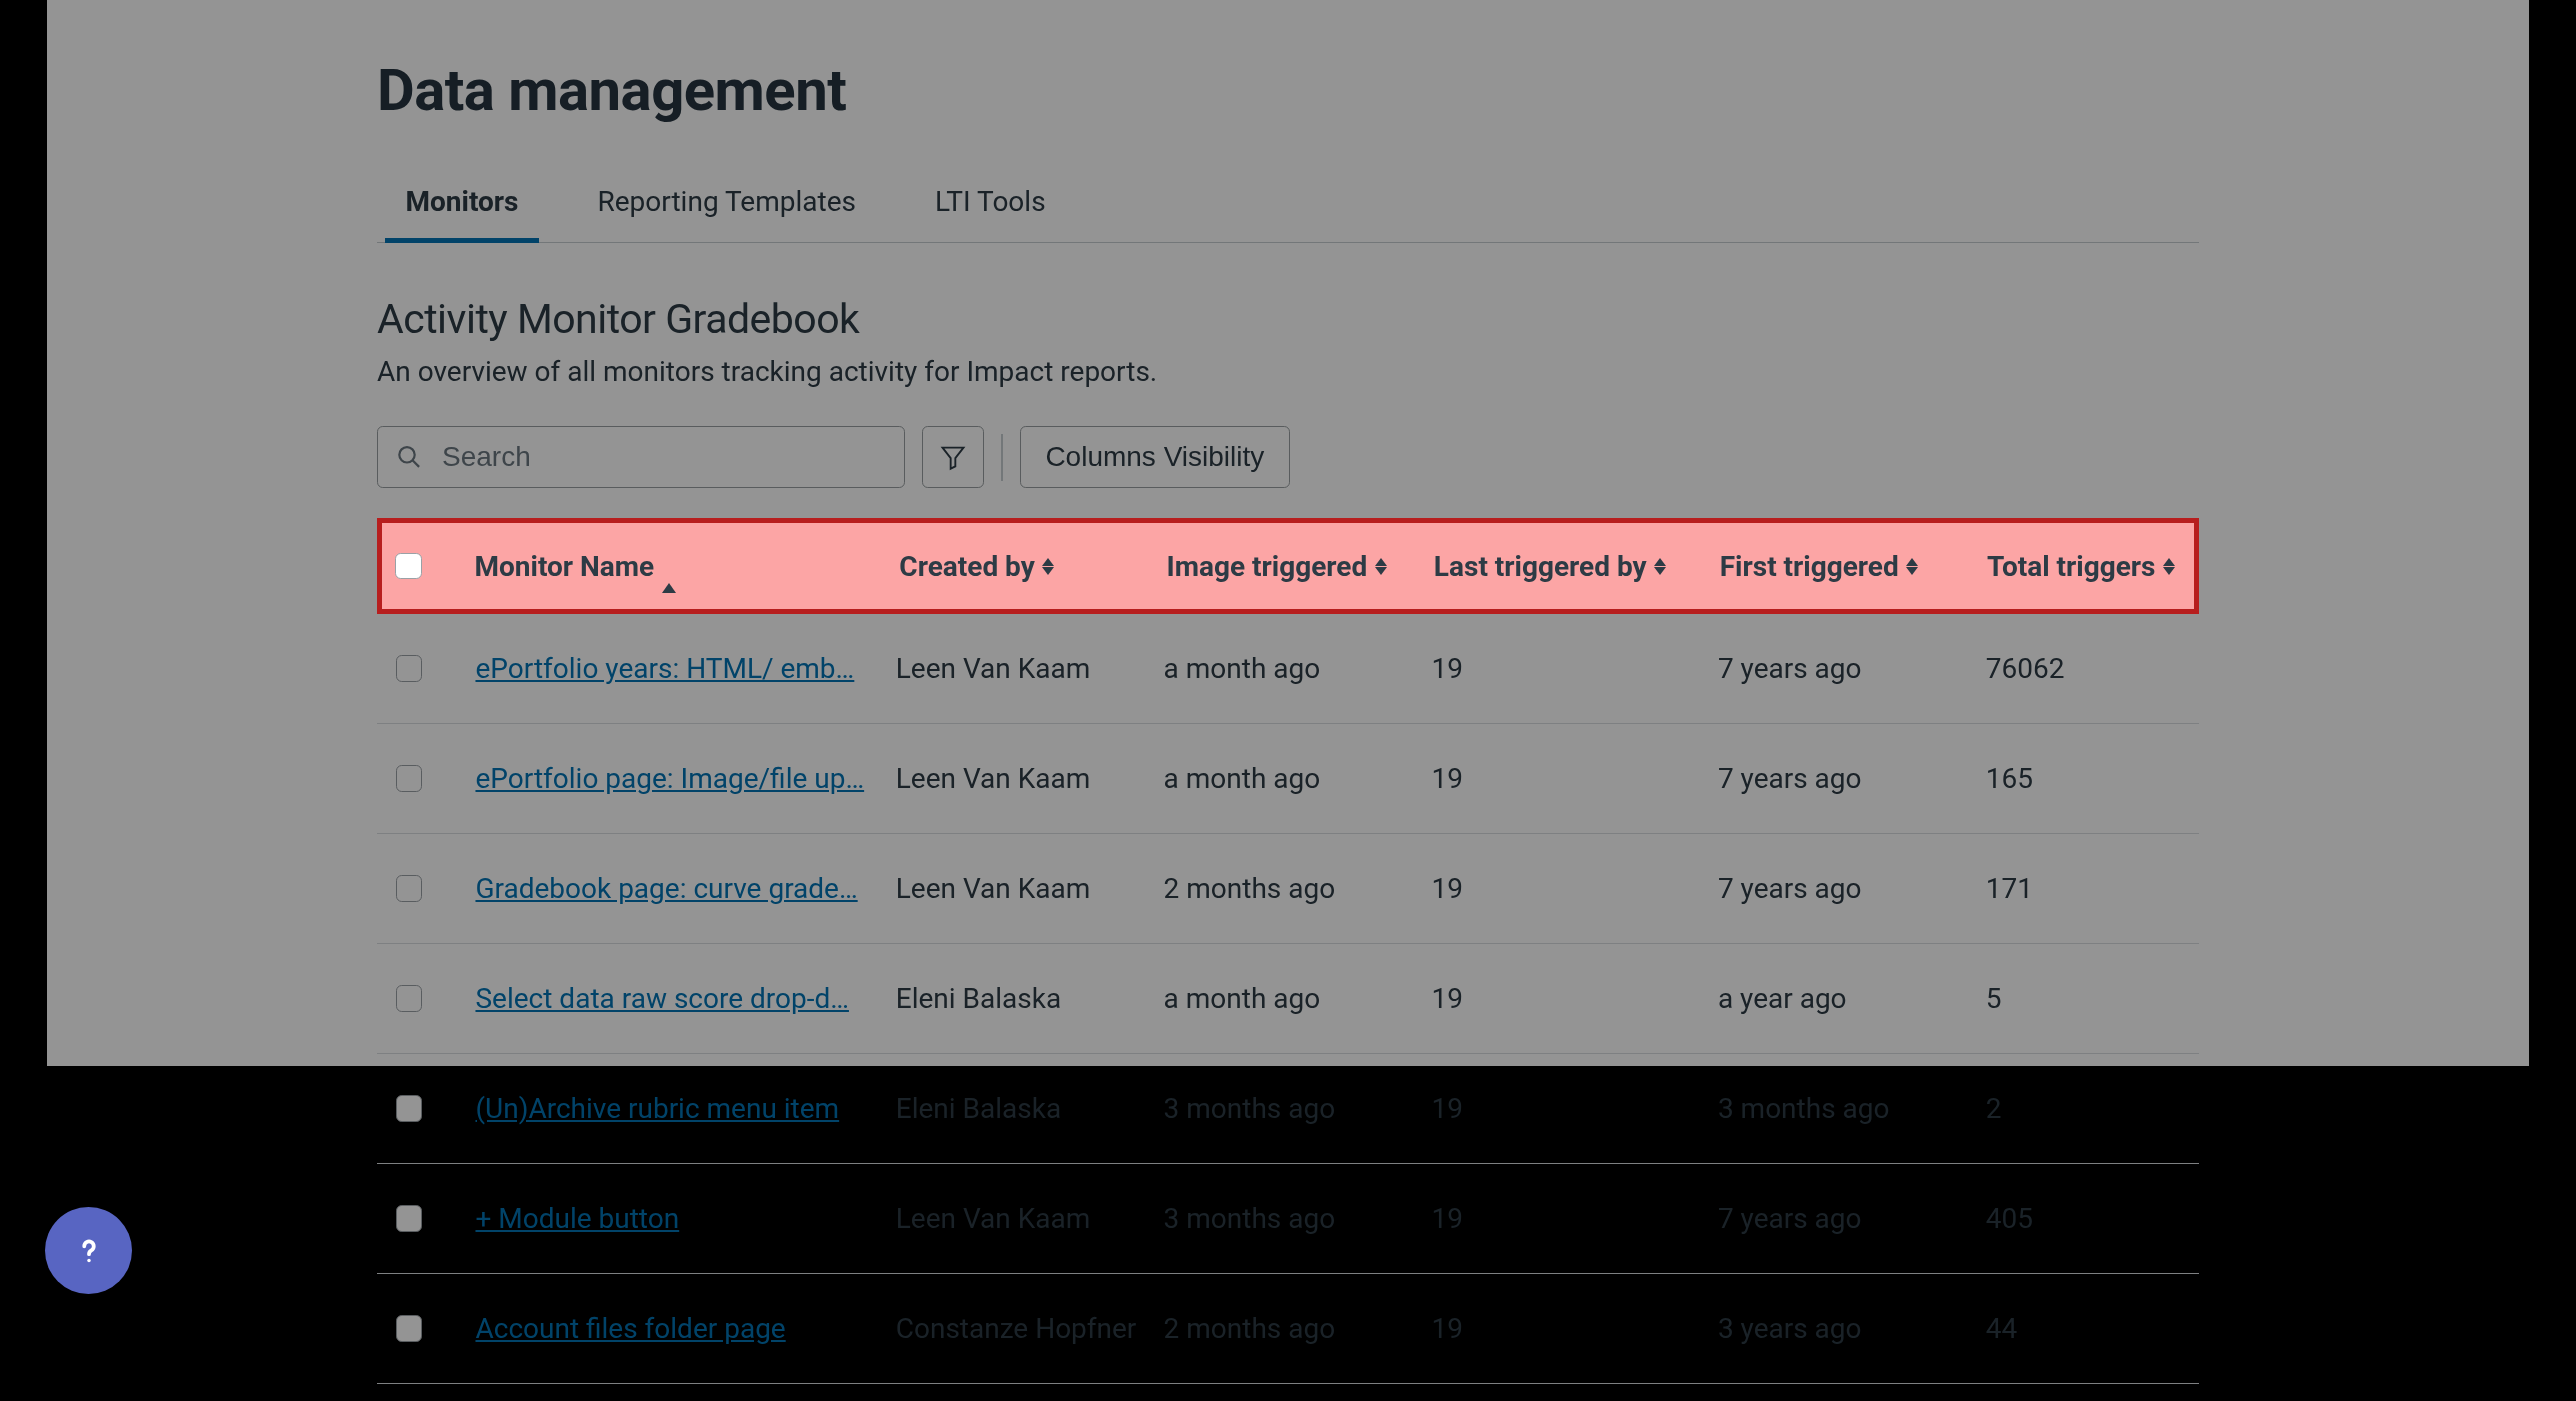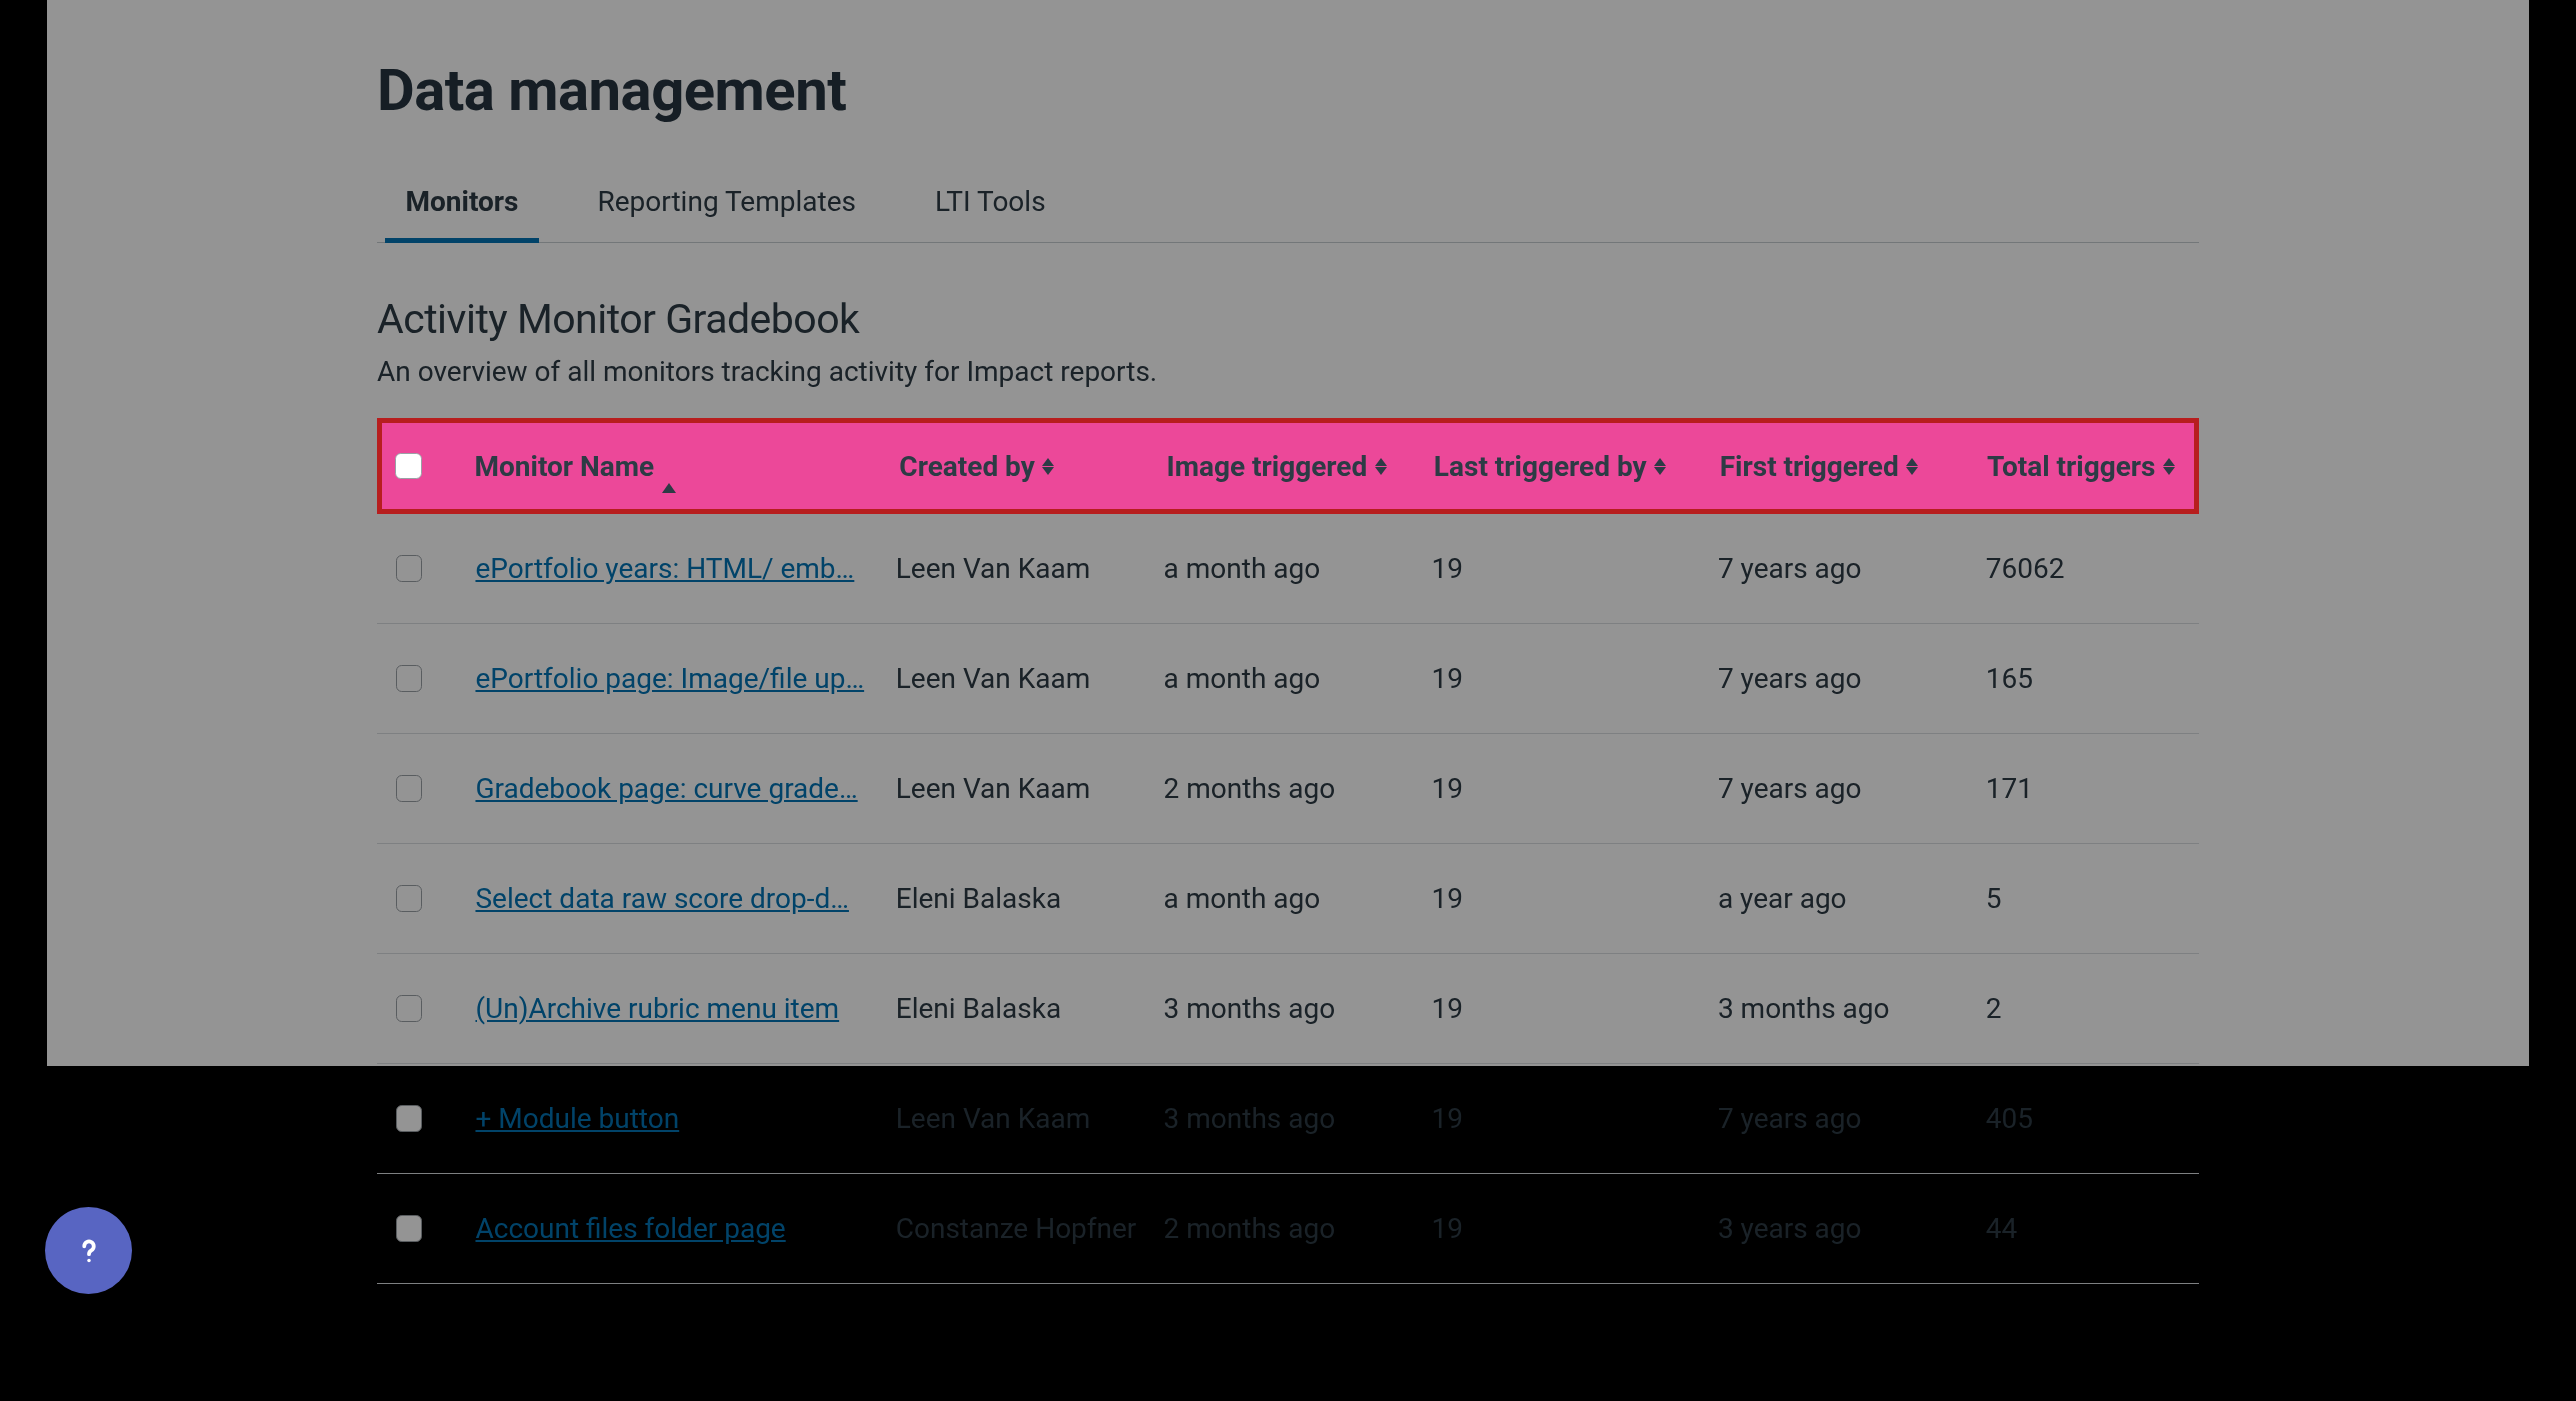--- a/index.html
+++ b/index.html
@@ -131,21 +131,21 @@
     }
     .table {
       margin-top: 30px;
       width: 100%;
     }
     .thead {
       display: flex;
       align-items: center;
       padding: 26.4px 13.2px;
       border: 5.7px solid #b71e1e;
-      background: #ec4899;
+      background: #fca5a5;
       position: relative;
       z-index: 10;
     }
     .th, .td {
       font-size: 28px;
       color: #2d3b45;
     }
     .th { font-weight: 700; display: flex; align-items: center; gap: 7.5px; }
     .col-check { width: 81px; display:flex; align-items:center; }
     .col-name { width: 434px; }
@@ -203,20 +203,40 @@
 
     <div class="tabs">
       <div class="tab active">Monitors</div>
       <div class="tab">Reporting Templates</div>
       <div class="tab">LTI Tools</div>
     </div>
 
     <h2 class="section-title">Activity Monitor Gradebook</h2>
     <p class="section-desc">An overview of all monitors tracking activity for Impact reports.</p>
 
+    <div class="controls">
+      <div class="search-wrap">
+        <span class="search-icon">
+          <svg viewBox="0 0 24 24" width="26.4" height="26.4" fill="none" stroke="currentColor" stroke-width="2">
+              <circle cx="10" cy="10" r="7"></circle>
+              <line x1="21" y1="21" x2="15" y2="15"></line>
+            </svg>
+        </span>
+        <input class="search-input" placeholder="Search" style="">
+      </div>
+      <button class="filter-btn">
+        <span>
+          <svg viewBox="0 0 24 24" width="28" height="28" fill="none" stroke="#2d3b45" stroke-width="1.6">
+              <polygon points="3 4 21 4 14 13 14 20 10 22 10 13 3 4"></polygon>
+            </svg>
+        </span>
+      </button>
+      <div class="divider"></div>
+      <button class="columns-btn">Columns Visibility</button>
+    </div>
 
     <div class="table">
       <div class="thead">
         <div class="col-check">
           <div class="checkbox"></div>
         </div>
         <div class="th col-name">
           <span>Monitor Name</span>
           <span><span class="tri-up-only"></span></span>
         </div>

